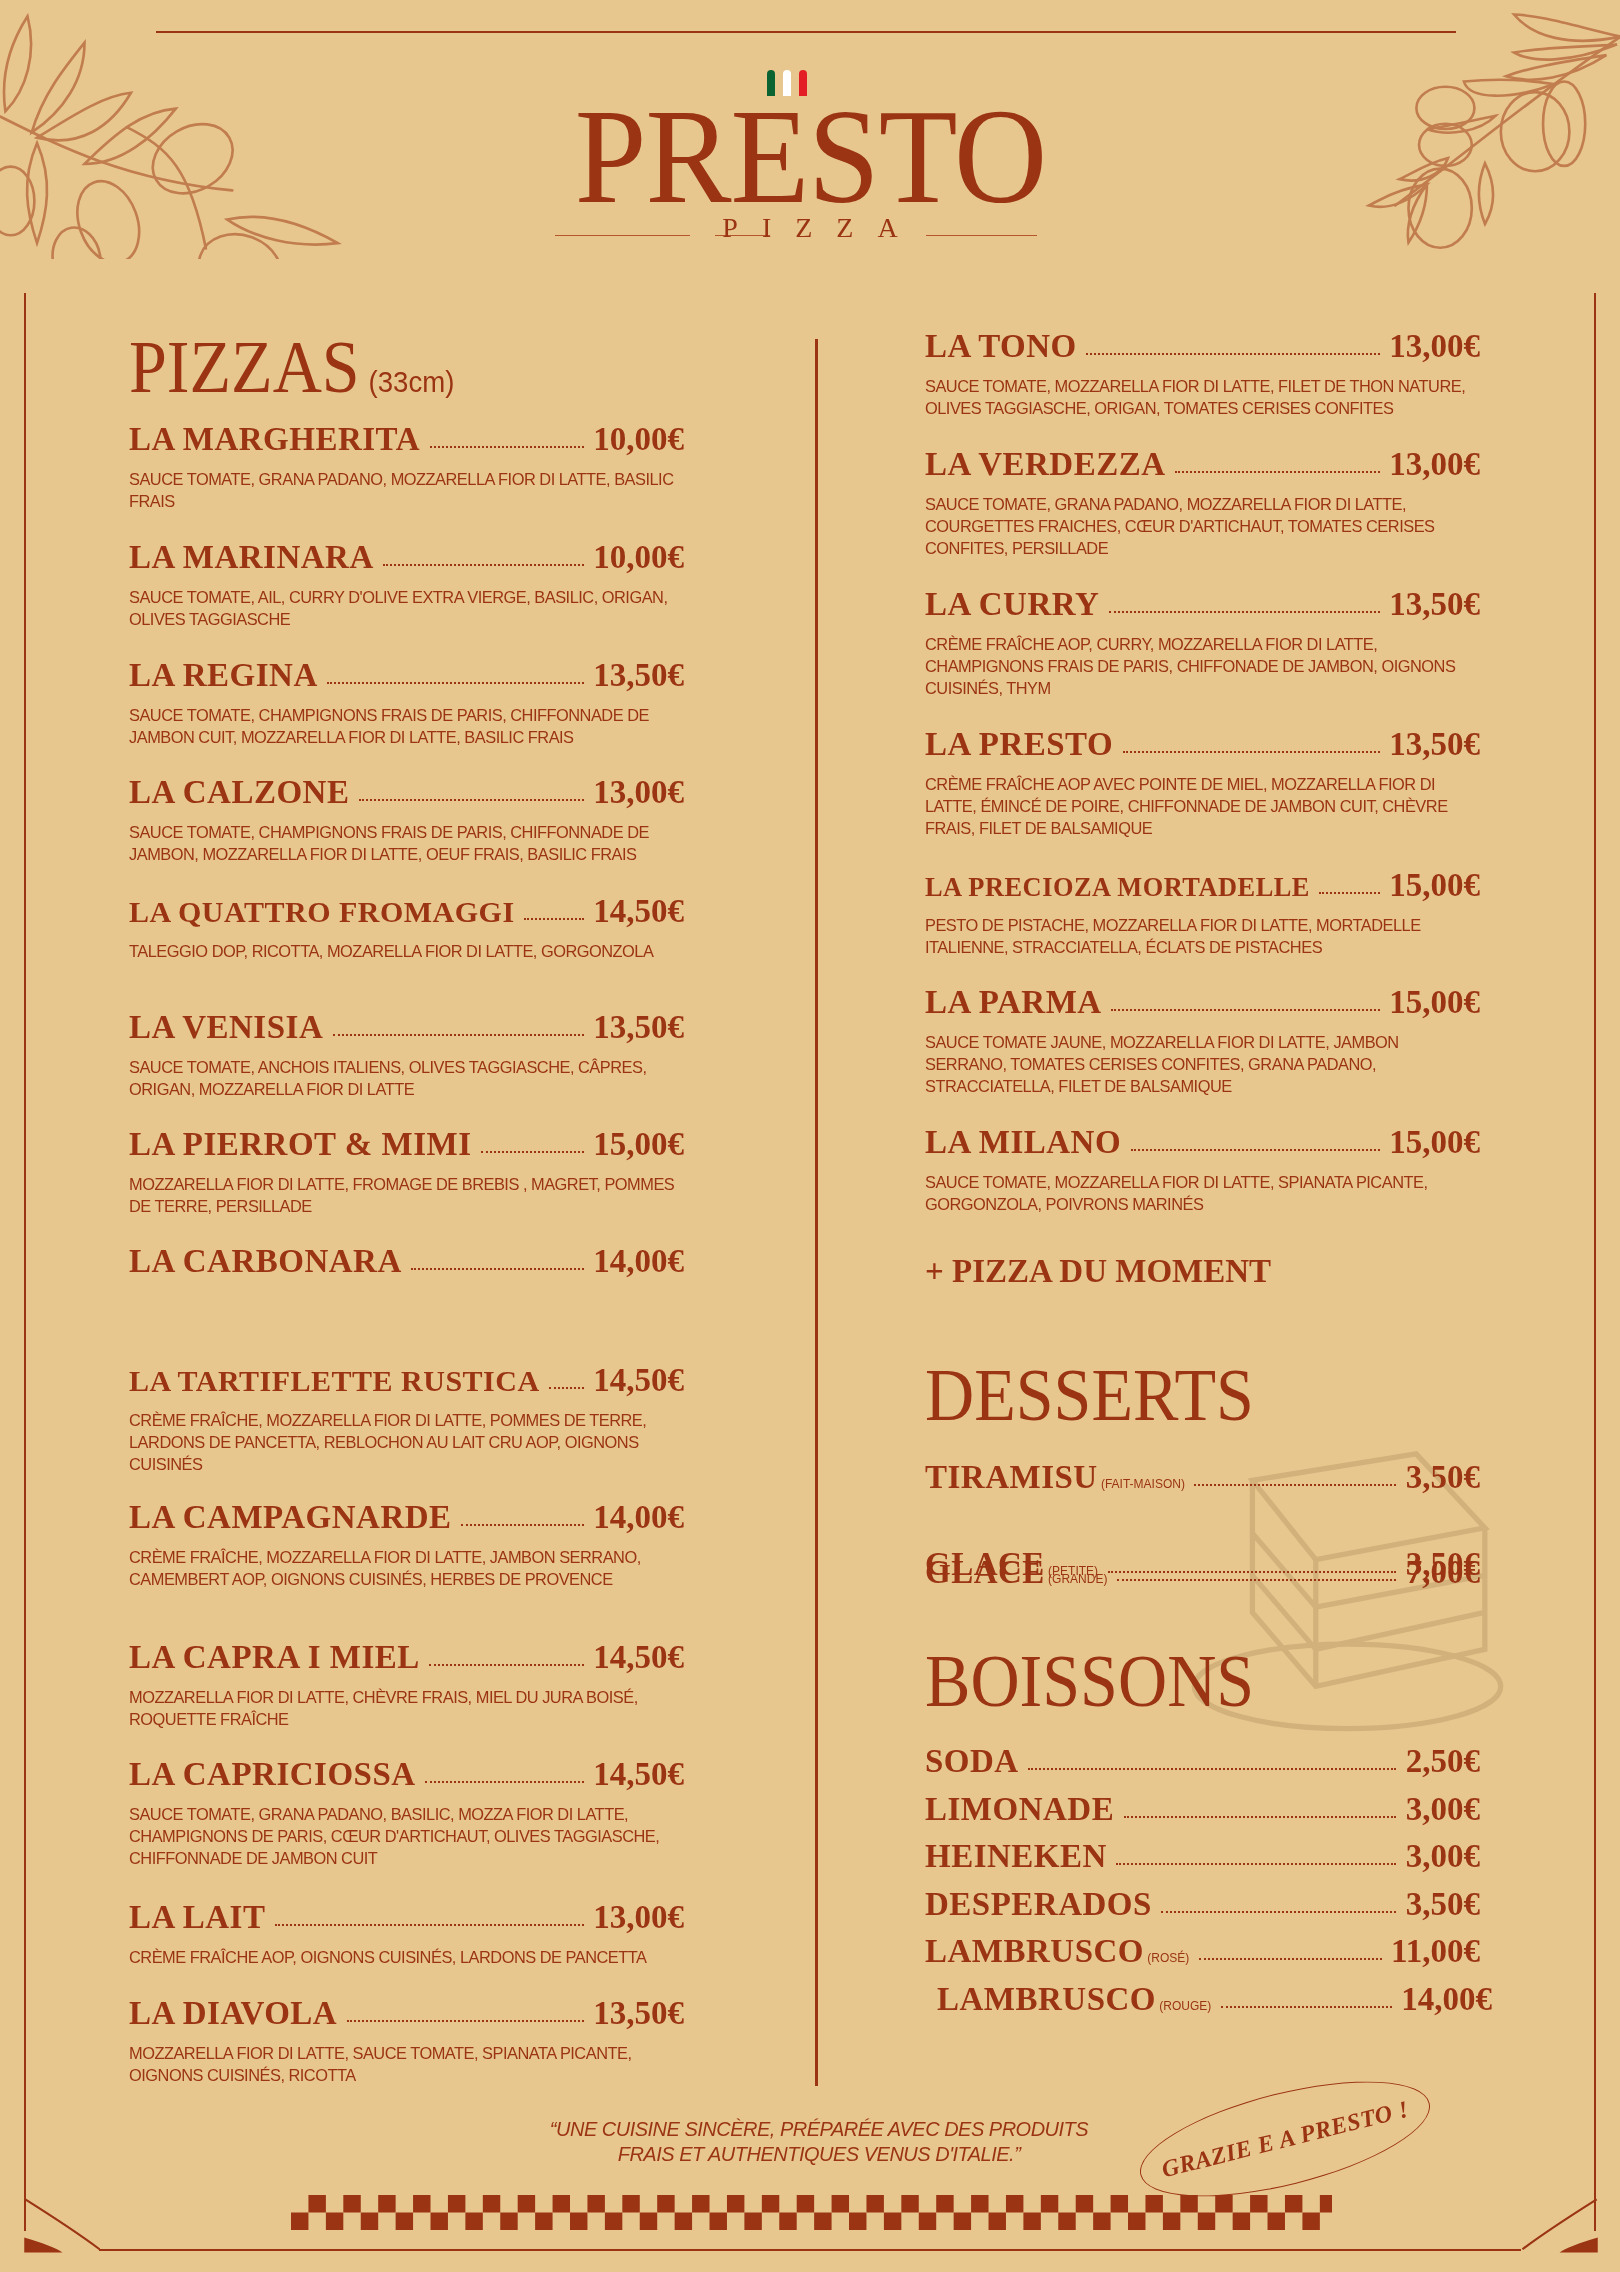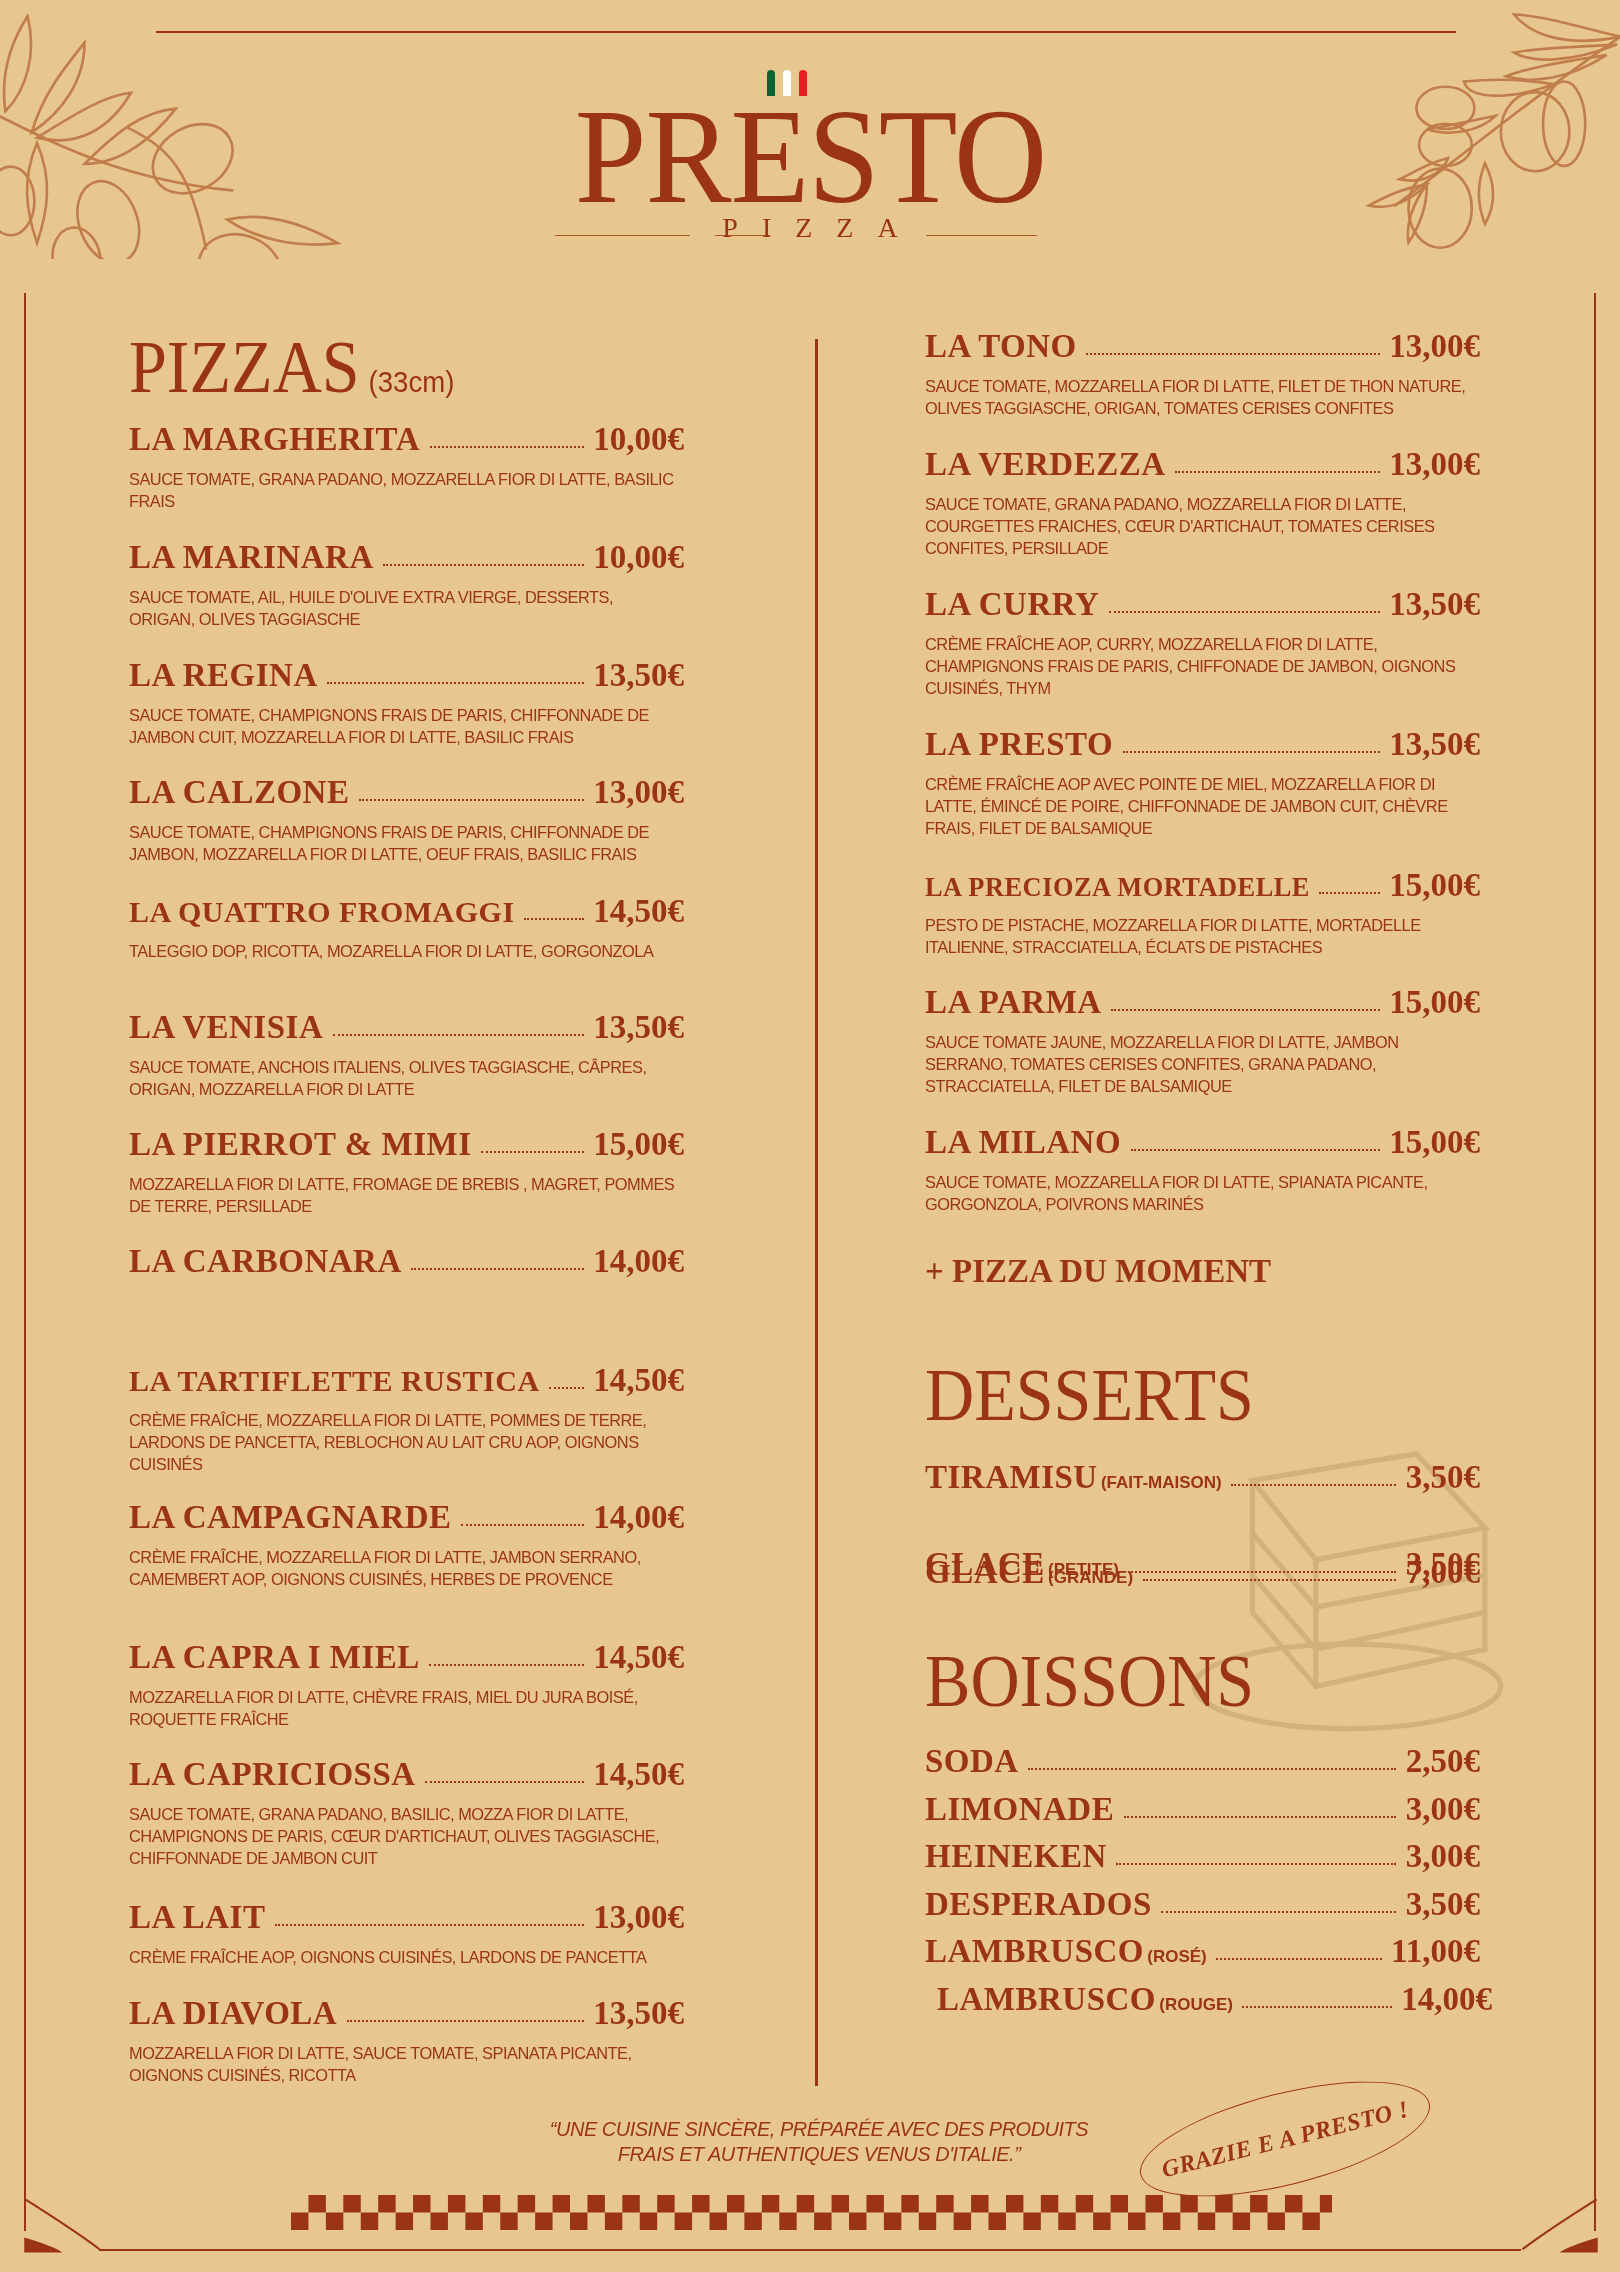--- a/index.html
+++ b/index.html
@@ -38,21 +38,21 @@
   }
 
   
   .item { position: absolute; width: 555px; }
   .item-row { display: flex; align-items: baseline; height: 41px; }
   .item-name {
     font-family: "Liberation Serif", serif; font-weight: bold; font-size: 33px; line-height: 1;
     white-space: nowrap; letter-spacing: 0.5px;
   }
   .item-name .note {
-    font-family: "Liberation Sans", sans-serif; font-weight: bold; font-size: 17px;
+    font-family: "Liberation Sans", sans-serif; font-weight: normal; font-size: 12px;
     letter-spacing: 0; margin-left: 3.2px;
   }
   .dots {
     flex: 1; margin: 0 9.5px; border-bottom: 2.1px dotted #9a3412; height: 0;
     position: relative; top: -2.1px;
   }
   .price {
     font-family: "Liberation Serif", serif; font-weight: bold; font-size: 33px; line-height: 1;
     white-space: nowrap;
   }
@@ -161,21 +161,21 @@
         <span class="price">10,00€</span>
       </div>
       <div class="desc">SAUCE TOMATE, GRANA PADANO, MOZZARELLA FIOR DI LATTE, BASILIC FRAIS</div>
     </div>
     <div class="item" style="left: 129px; top: 541px;">
       <div class="item-row">
         <span class="item-name"><span>LA MARINARA</span></span>
         <span class="dots"></span>
         <span class="price">10,00€</span>
       </div>
-      <div class="desc">SAUCE TOMATE, AIL, HUILE D'OLIVE EXTRA VIERGE, DESSERTS, ORIGAN, OLIVES TAGGIASCHE</div>
+      <div class="desc">SAUCE TOMATE, AIL, CURRY D'OLIVE EXTRA VIERGE, BASILIC, ORIGAN, OLIVES TAGGIASCHE</div>
     </div>
     <div class="item" style="left: 129px; top: 659px;">
       <div class="item-row">
         <span class="item-name"><span>LA REGINA</span></span>
         <span class="dots"></span>
         <span class="price">13,50€</span>
       </div>
       <div class="desc">SAUCE TOMATE, CHAMPIGNONS FRAIS DE PARIS, CHIFFONNADE DE JAMBON CUIT, MOZZARELLA FIOR DI LATTE, BASILIC FRAIS</div>
     </div>
     <div class="item" style="left: 129px; top: 776px;">

